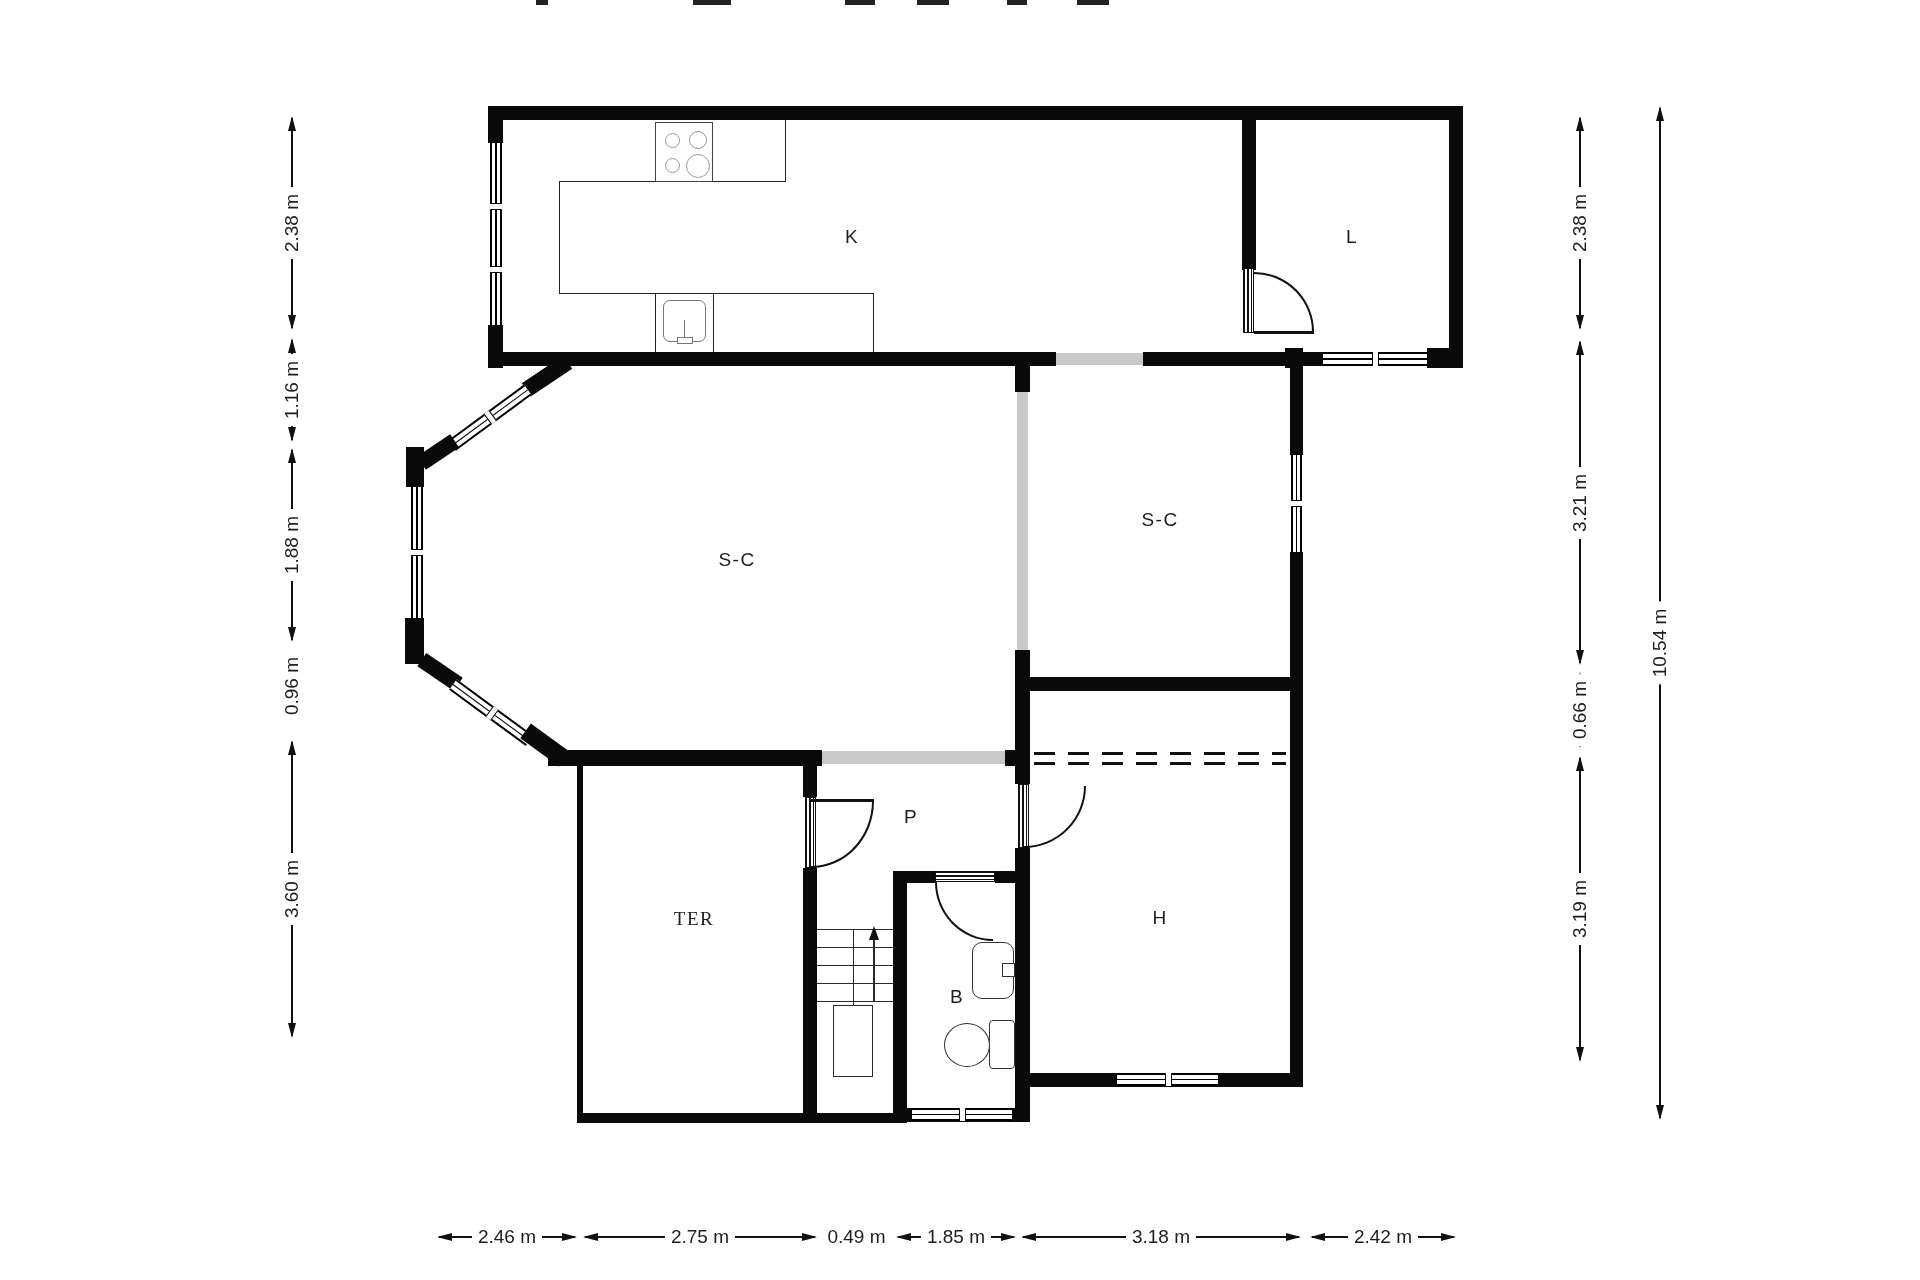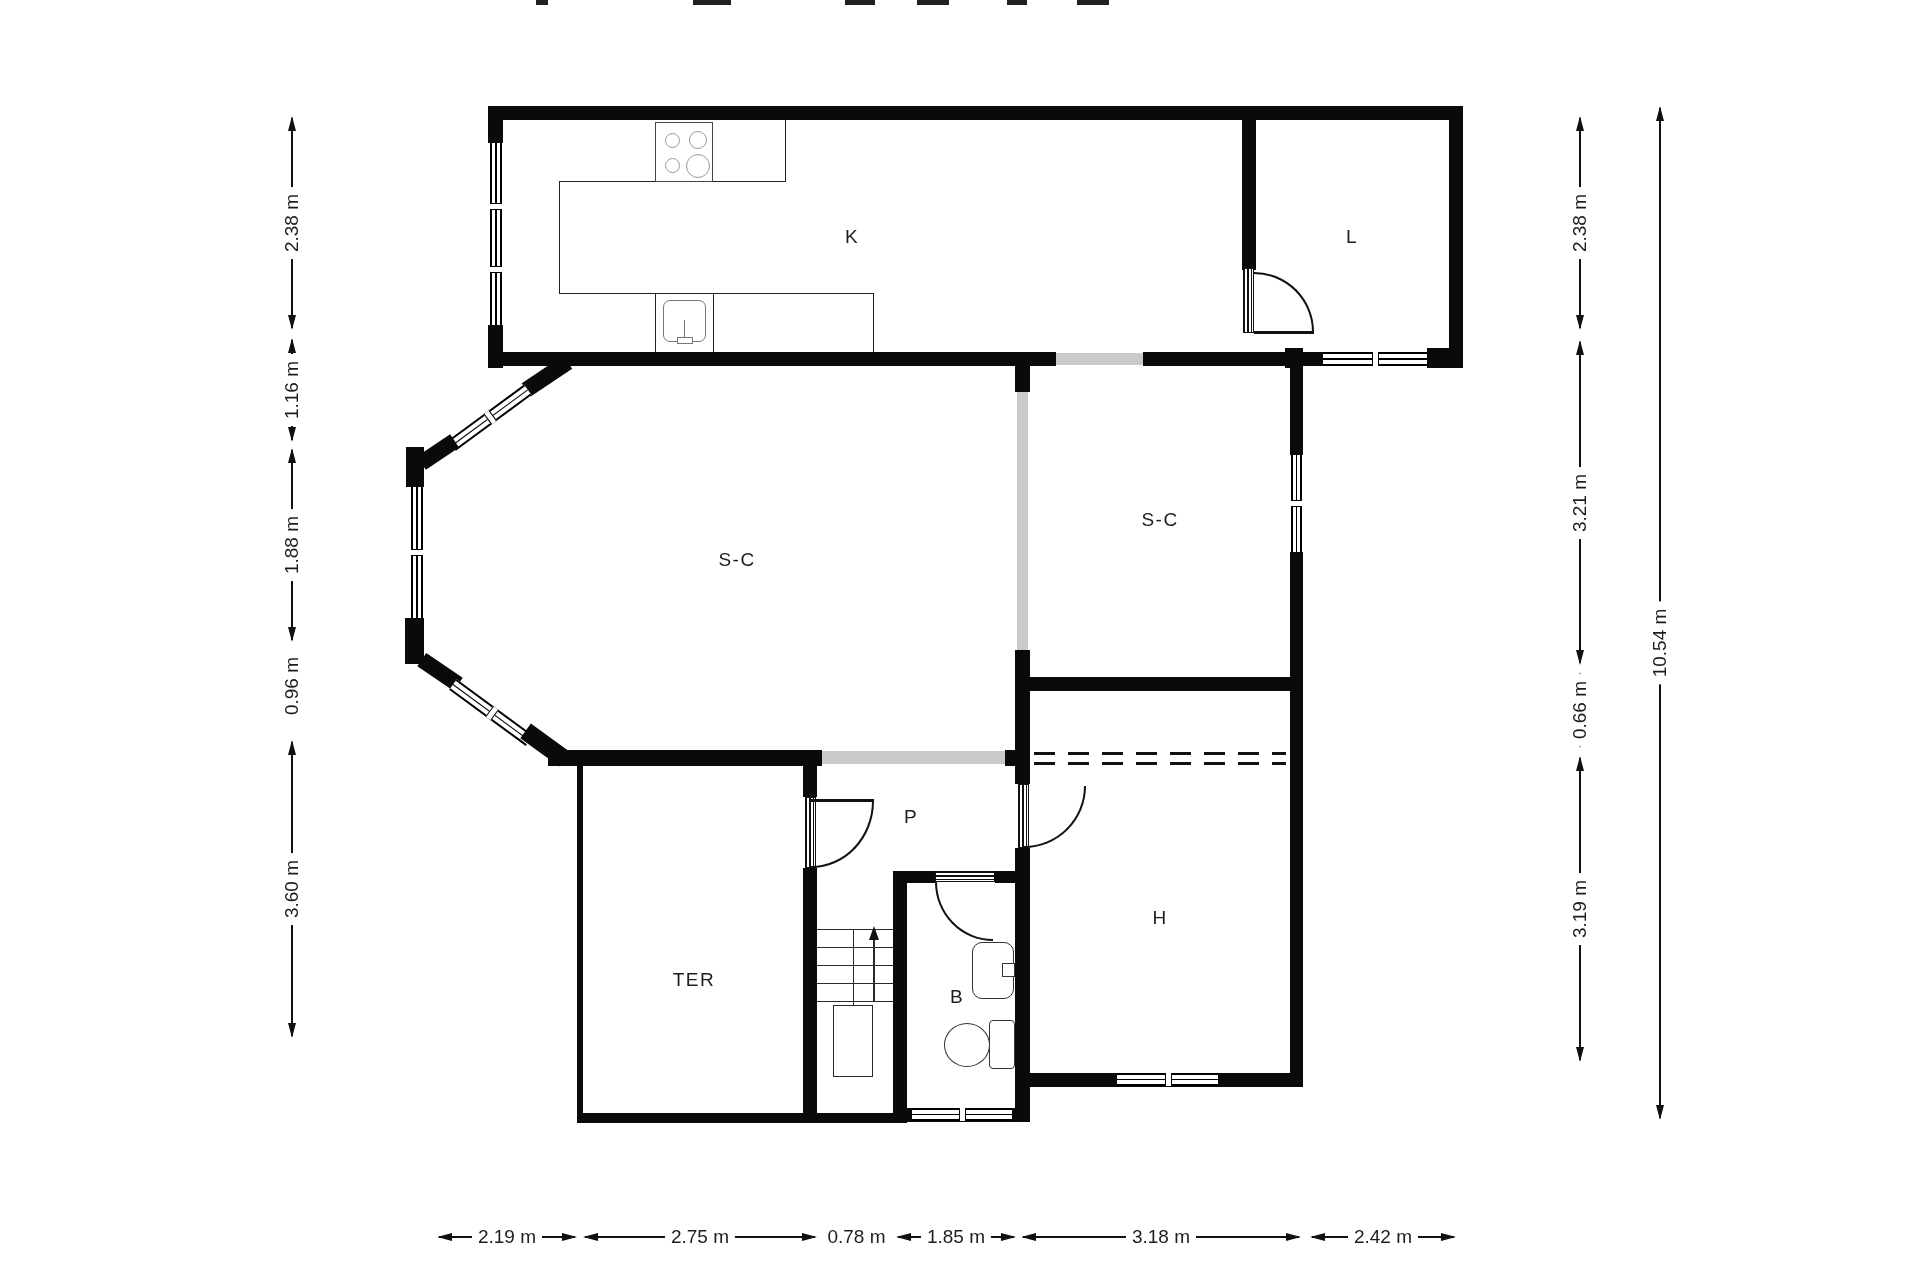--- a/index.html
+++ b/index.html
@@ -188,21 +188,21 @@
   <div class="win h" style="left:1117px;top:1073px;width:101px;height:13px;">
     <div class="mid"></div>
       <div class="tick" style="left:48px;"></div>
   </div>
 
   <span class="rlabel" style="left:852px;top:237px;">K</span>
   <span class="rlabel" style="left:1352px;top:237px;">L</span>
   <span class="rlabel" style="left:737px;top:560px;">S-C</span>
   <span class="rlabel" style="left:1160px;top:520px;">S-C</span>
   <span class="rlabel" style="left:911px;top:817px;">P</span>
-  <span class="rlabel" style="left:694px;top:980px;">TER</span>
+  <span class="rlabel" style="left:694px;top:919px;font-family:Liberation Serif, serif;">TER</span>
   <span class="rlabel" style="left:957px;top:997px;">B</span>
   <span class="rlabel" style="left:1160px;top:918px;">H</span>
 
   <div class="vdim" style="left:292px;top:116px;height:214px;">
     <div class="line"></div>
       <div class="at"></div>
       <div class="ab"></div>
     <span class="lbl">2.38 m</span>
   </div>
   <div class="vdim" style="left:292px;top:338px;height:104px;">
@@ -259,31 +259,31 @@
     <div class="line"></div>
       <div class="at"></div>
       <div class="ab"></div>
     <span class="lbl" style="top:53%;">10.54 m</span>
   </div>
 
   <div class="hdim" style="left:437px;top:1237px;width:140px;">
     <div class="line"></div>
       <div class="al"></div>
       <div class="ar"></div>
-    <span class="lbl">2.19 m</span>
+    <span class="lbl">2.46 m</span>
   </div>
   <div class="hdim" style="left:583px;top:1237px;width:234px;">
     <div class="line"></div>
       <div class="al"></div>
       <div class="ar"></div>
     <span class="lbl">2.75 m</span>
   </div>
   <div class="hdim" style="left:820px;top:1237px;width:73px;">
     <div class="line"></div>
-    <span class="lbl">0.78 m</span>
+    <span class="lbl">0.49 m</span>
   </div>
   <div class="hdim" style="left:896px;top:1237px;width:120px;">
     <div class="line"></div>
       <div class="al"></div>
       <div class="ar"></div>
     <span class="lbl">1.85 m</span>
   </div>
   <div class="hdim" style="left:1021px;top:1237px;width:280px;">
     <div class="line"></div>
       <div class="al"></div>

